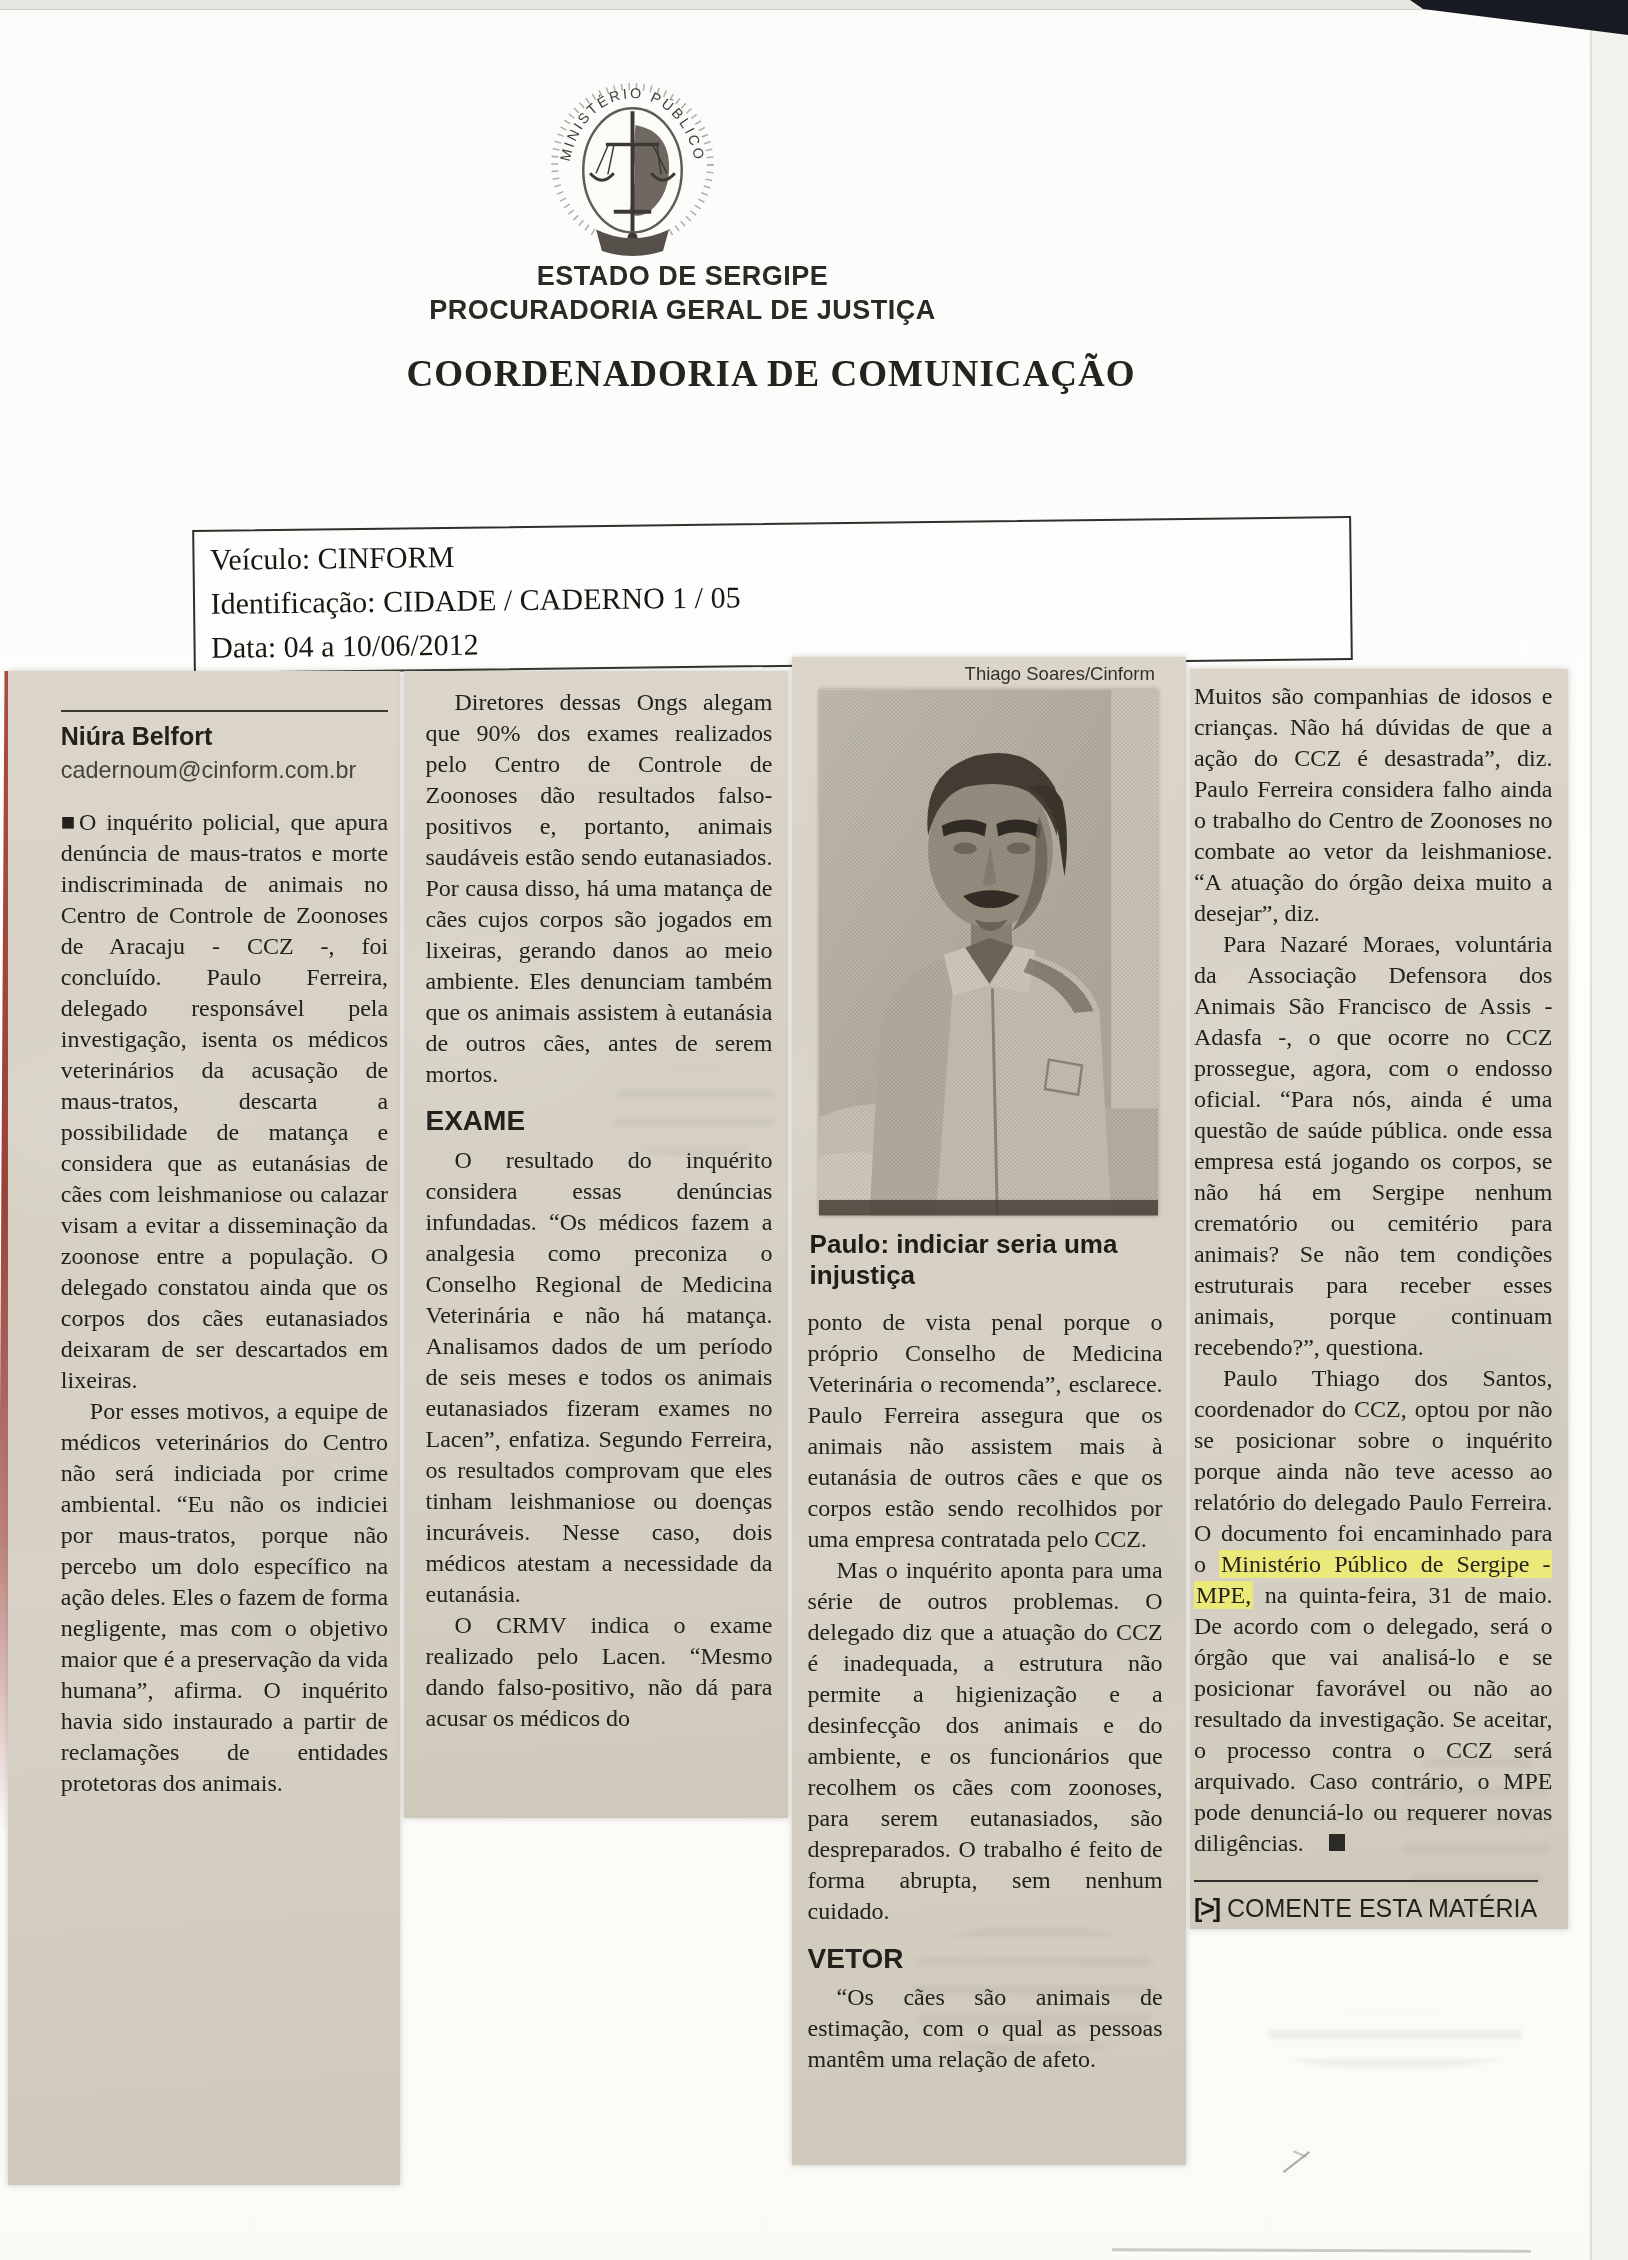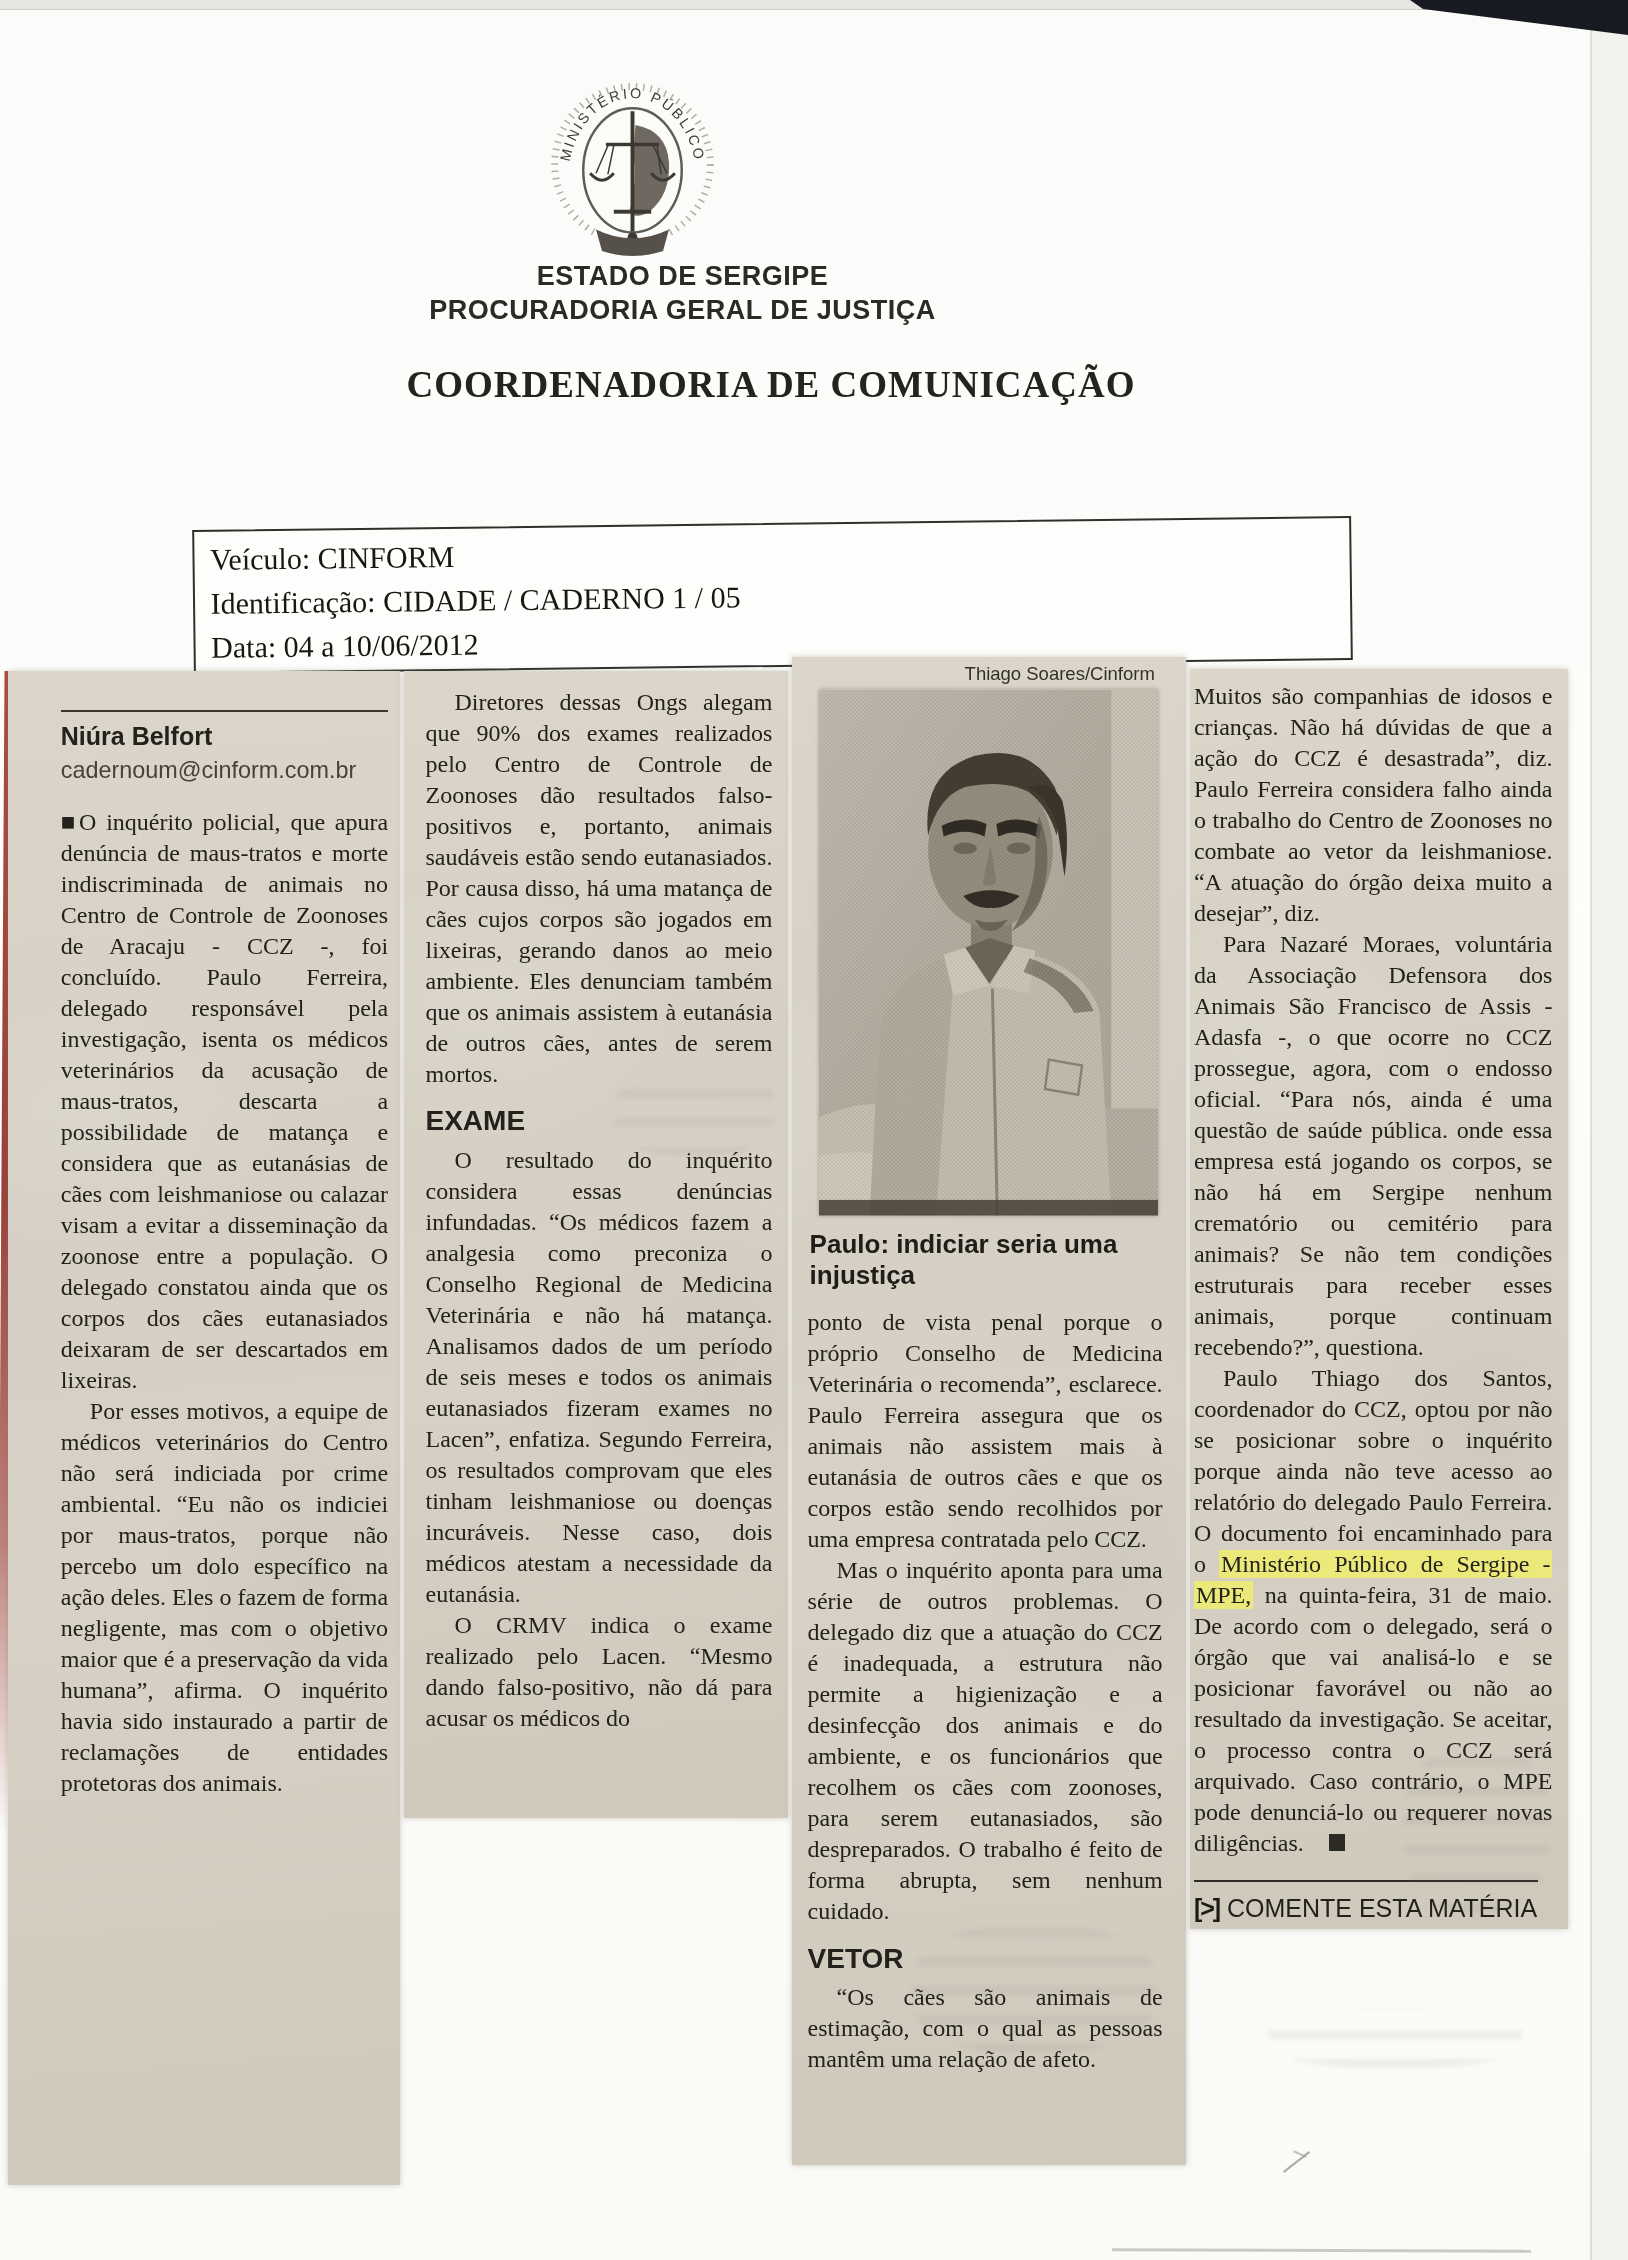--- a/index.html
+++ b/index.html
@@ -19,21 +19,21 @@
   .bottom-shadow{position:absolute;left:1112px;top:2249px;width:419px;height:2.9px;background:rgba(110,110,105,.35);transform:rotate(.2deg);}
   .pencil-mark{position:absolute;left:1280px;top:2161px;width:33px;height:2px;background:#8a8a85;transform:rotate(-38deg);opacity:.7;}
   .pencil-mark2{position:absolute;left:1293px;top:2153px;width:13.7px;height:2px;background:#9a9a94;transform:rotate(24deg);opacity:.6;}
   .clip-edge-red{position:absolute;left:1px;top:671px;width:9.8px;height:1161px;
     background:linear-gradient(180deg,#ad4a40 0%,#9c4038 45%,rgba(156,64,56,.65) 75%,rgba(156,64,56,0) 100%);
     transform:rotate(.35deg);}
   
   .hdr-emblem{position:absolute;left:544px;top:62px;width:177px;height:197px;}
   .org-block{position:absolute;left:390px;top:259px;width:585px;text-align:center;
     font-family:"Liberation Sans","DejaVu Sans",sans-serif;font-weight:bold;font-size:27px;line-height:34px;color:#2a2a27;letter-spacing:0.5px;}
-  .dept-line{position:absolute;left:332px;top:363px;width:878px;text-align:center;
+  .dept-line{position:absolute;left:332px;top:352px;width:878px;text-align:center;
     font-weight:bold;font-size:37px;letter-spacing:1px;color:#23231f;}
   .doc-title{position:absolute;left:332px;top:431px;width:878px;text-align:center;
     font-weight:bold;font-size:49px;letter-spacing:2px;color:#1e1e1a;}
   
   .info-box{position:absolute;left:193px;top:523px;width:1159px;height:144px;
     border:2.9px solid #2f2f2c;transform:rotate(-0.7deg);background:rgba(255,255,255,.4);
     padding:5.9px 0 0 15.6px;box-sizing:border-box;font-size:30px;line-height:44px;color:#171714;}
   
   .col{position:absolute;box-sizing:border-box;overflow:hidden;
     background:

